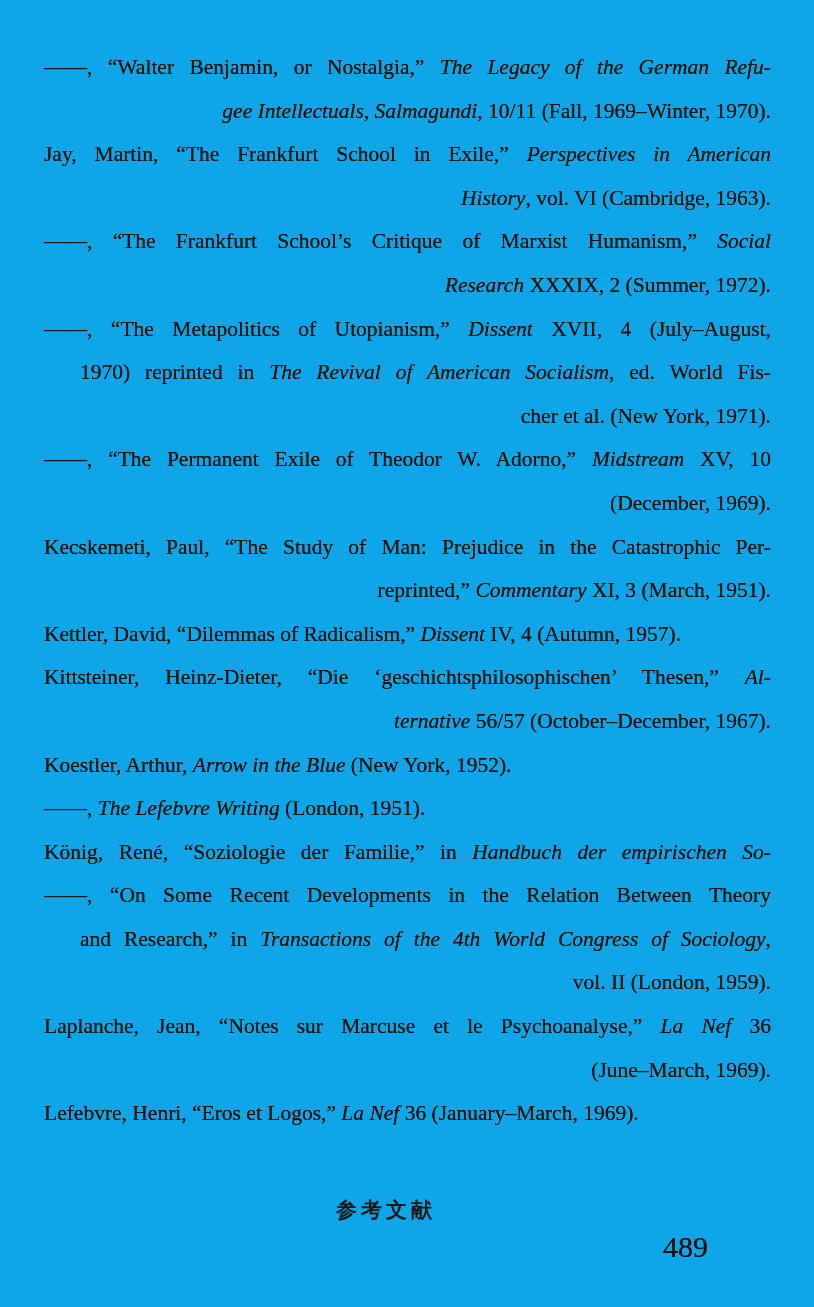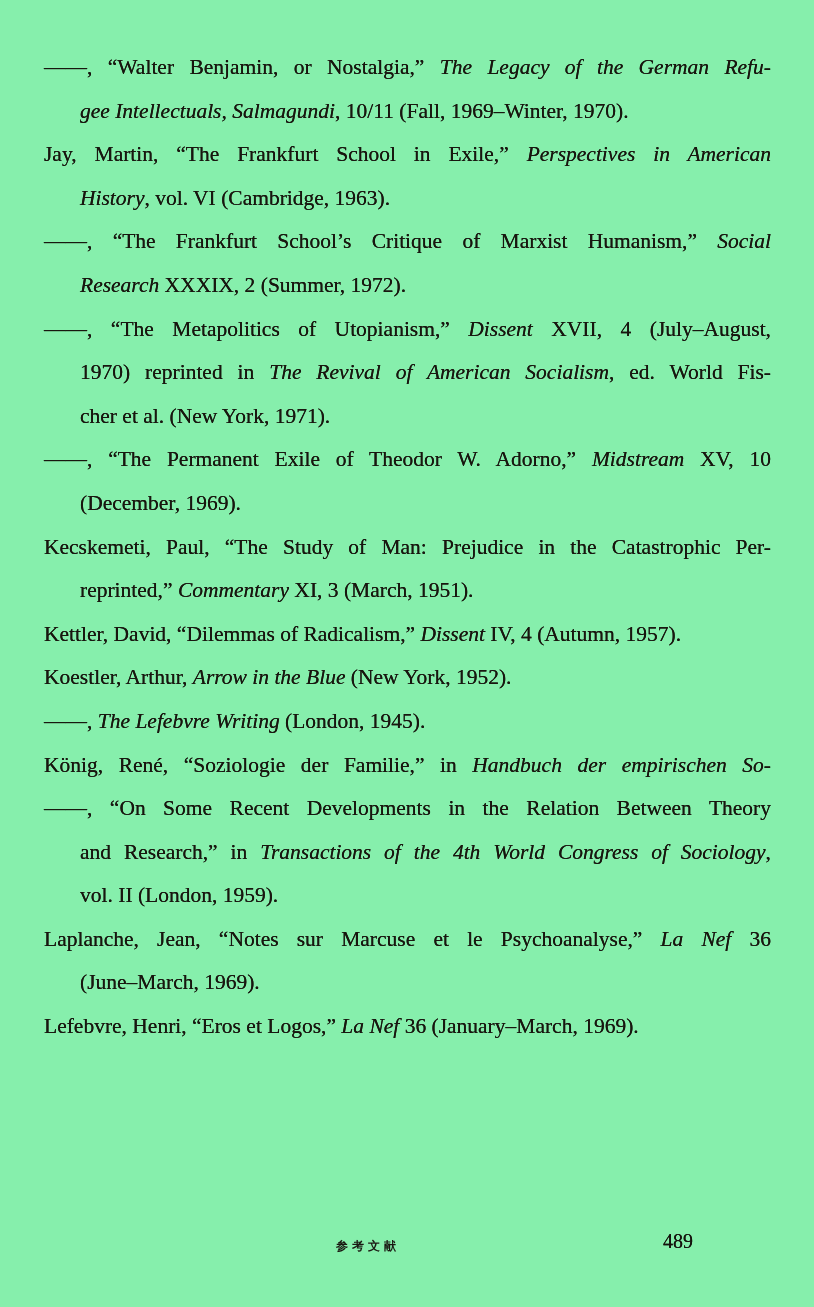--- a/index.html
+++ b/index.html
@@ -5,60 +5,60 @@
   html, body {
     margin: 0;
     padding: 0;
     background: #f4f4f2;
   }
   .page {
     position: relative;
     width: 814px;
     height: 1307px;
     margin: 0 auto;
-    background: #86efac;
+    background: #0ea5e9;
     color: #18160f;
     font-family: "Liberation Serif", "DejaVu Serif", serif;
     overflow: hidden;
   }
   .bibliography {
     position: absolute;
     left: 44px;
     top: 46px;
     width: 727px;
     font-size: 21.5px;
     line-height: 43.6px;
     text-shadow: 0 0 0.5px currentColor; 
   }
   .entry { }
   .line { white-space: nowrap; }
   .line.wrapok { white-space: normal; }
-  .line.cont { margin-left: 36px; }
+  .line.cont { margin-left: 36px; text-align: right; }
   .line.full {
     white-space: normal;
     text-align: justify;
     text-align-last: justify;
   }
   .it { font-style: italic; }
   .rm { font-style: normal; }
   .footer-title {
     position: absolute;
     left: 336px;
-    top: 1238px;
+    top: 1196px;
     font-family: "DejaVu Sans", sans-serif;
-    font-size: 12px;
+    font-size: 21px;
     letter-spacing: 4px;
     color: #1a1812;
     font-weight: 600;
   }
   .page-number {
     position: absolute;
     left: 663px;
     top: 1230px;
-    font-size: 20px;
+    font-size: 30px;
     color: #15130d;
     text-shadow: 0 0 0.5px currentColor;
   }
 </style>
 </head>
 <body>
 
 <div class="page">
   <main class="bibliography" id="bibliography">
       <div class="entry">
@@ -83,24 +83,28 @@
         <div class="line cont wrapok"><span class="rm">(December, 1969).</span></div>
       </div>
       <div class="entry">
         <div class="line full"><span class="rm">Kecskemeti, Paul, “The Study of Man: Prejudice in the Catastrophic Per-</span></div>
         <div class="line cont wrapok"><span class="rm">reprinted,” </span><span class="it">Commentary</span><span class="rm"> XI, 3 (March, 1951).</span></div>
       </div>
       <div class="entry">
         <div class="line wrapok"><span class="rm">Kettler, David, “Dilemmas of Radicalism,” </span><span class="it">Dissent</span><span class="rm"> IV, 4 (Autumn, 1957).</span></div>
       </div>
       <div class="entry">
+        <div class="line full"><span class="rm">Kittsteiner, Heinz-Dieter, “Die ‘geschichtsphilosophischen’ Thesen,” </span><span class="it">Al-</span></div>
+        <div class="line cont wrapok"><span class="it">ternative</span><span class="rm"> 56/57 (October–December, 1967).</span></div>
+      </div>
+      <div class="entry">
         <div class="line wrapok"><span class="rm">Koestler, Arthur, </span><span class="it">Arrow in the Blue</span><span class="rm"> (New York, 1952).</span></div>
       </div>
       <div class="entry">
-        <div class="line wrapok"><span class="rm">——, </span><span class="it">The Lefebvre Writing</span><span class="rm"> (London, 1945).</span></div>
+        <div class="line wrapok"><span class="rm">——, </span><span class="it">The Lefebvre Writing</span><span class="rm"> (London, 1951).</span></div>
       </div>
       <div class="entry">
         <div class="line full"><span class="rm">König, René, “Soziologie der Familie,” in </span><span class="it">Handbuch der empirischen So-</span></div>
       </div>
       <div class="entry">
         <div class="line full"><span class="rm">——, “On Some Recent Developments in the Relation Between Theory</span></div>
         <div class="line cont full"><span class="rm">and Research,” in </span><span class="it">Transactions of the 4th World Congress of Sociology</span><span class="rm">,</span></div>
         <div class="line cont wrapok"><span class="rm">vol. II (London, 1959).</span></div>
       </div>
       <div class="entry">

